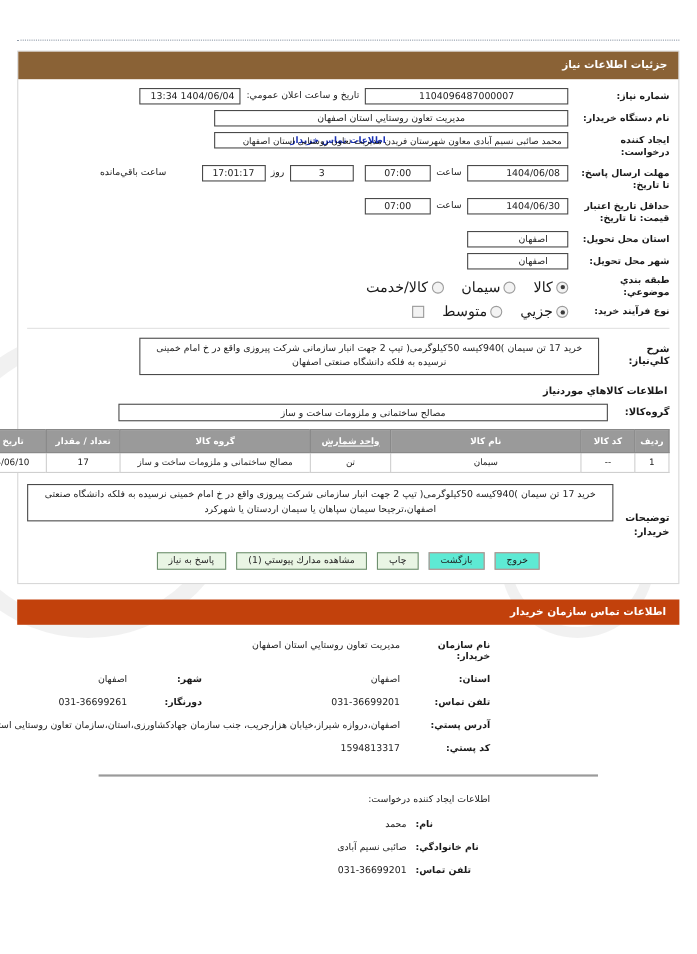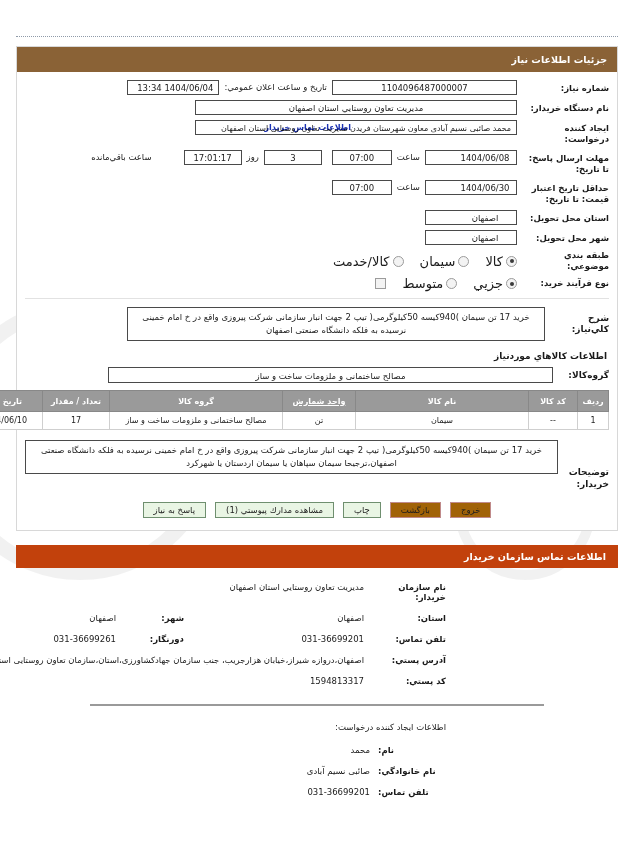--- a/index.html
+++ b/index.html
@@ -324,21 +324,21 @@
     line-height: 14px;
     padding: 0 10px;
     text-align: center;
     cursor: pointer;
     white-space: nowrap;
     box-sizing: border-box;
     font-family: "DejaVu Sans", "Liberation Sans", sans-serif;
   }
   .btn.pink {
     border: 1px solid #c08a8a;
-    background: #a16207;
+    background: #5eead4;
   }
 
   
   .contact-header {
     background: #c2410c;
     color: #fff;
     font-weight: bold;
     font-size: 9.5px;
     padding: 6px 12px;
     margin: 14px 16px 0 16px;

